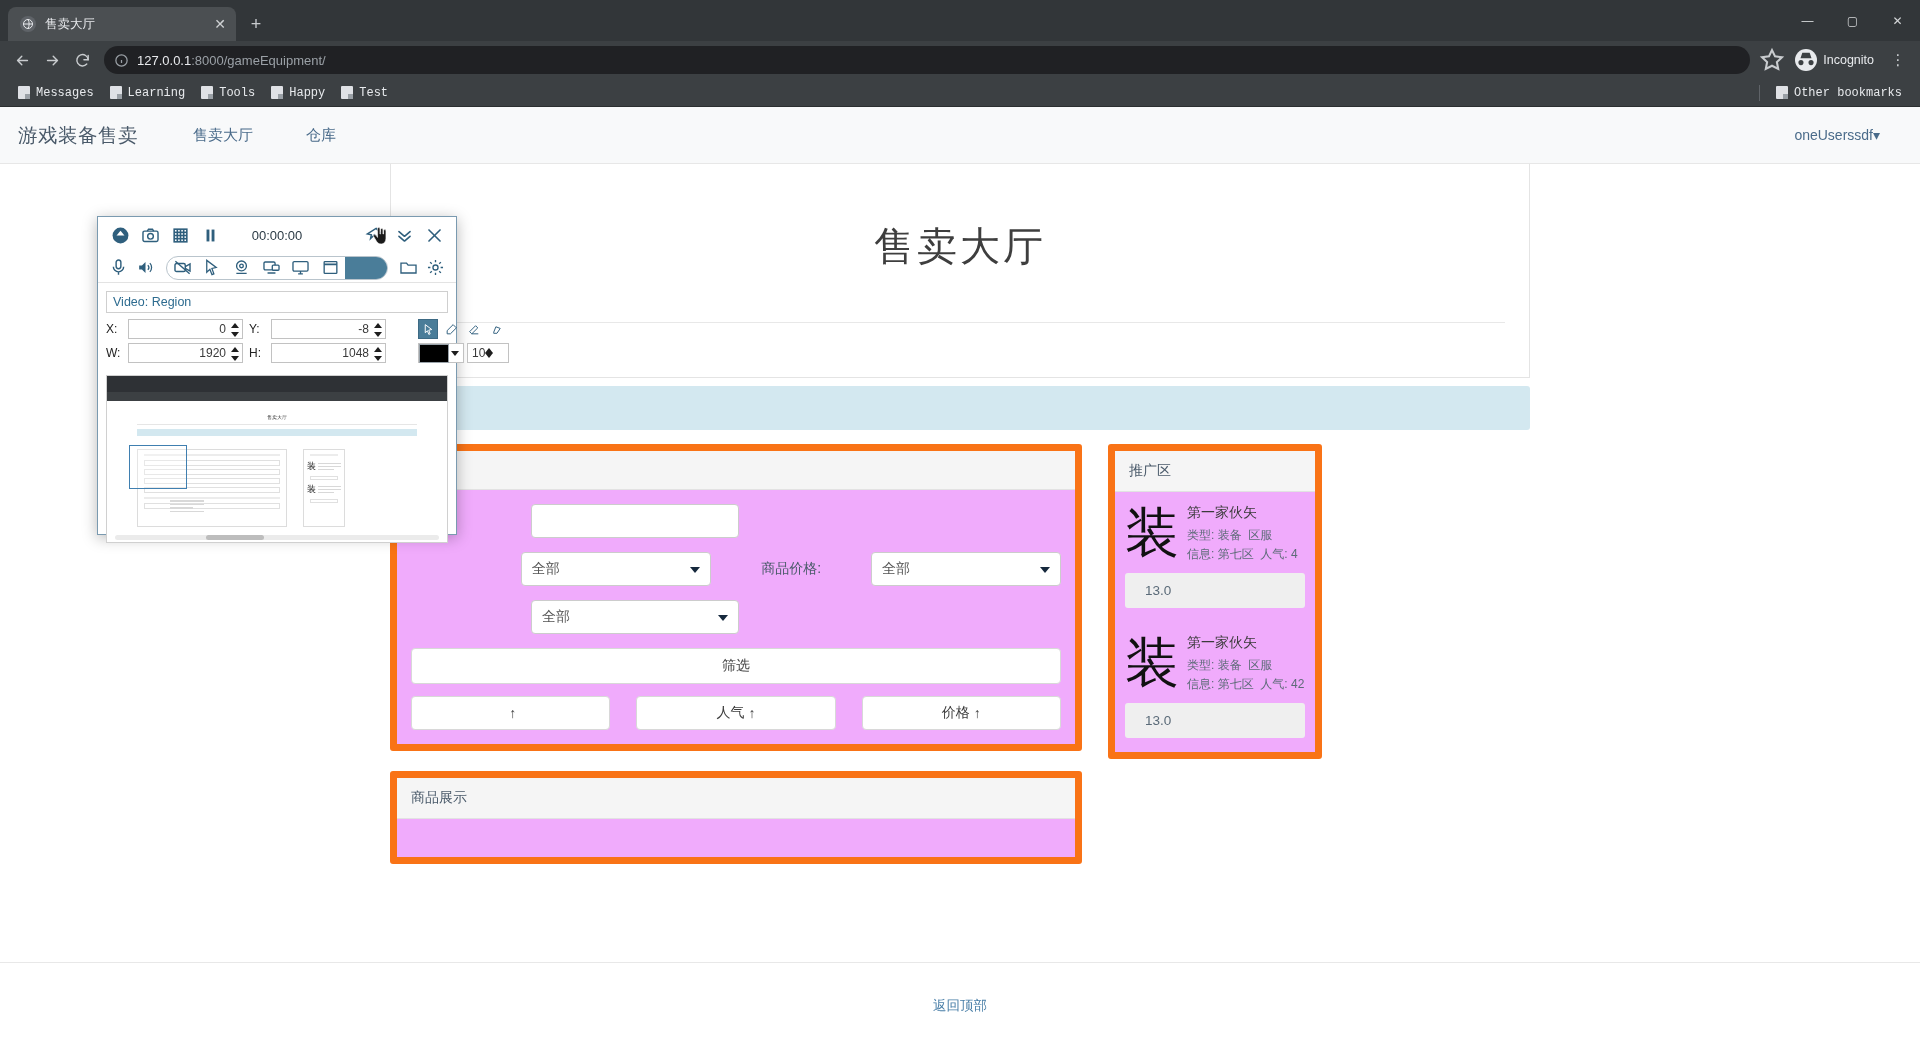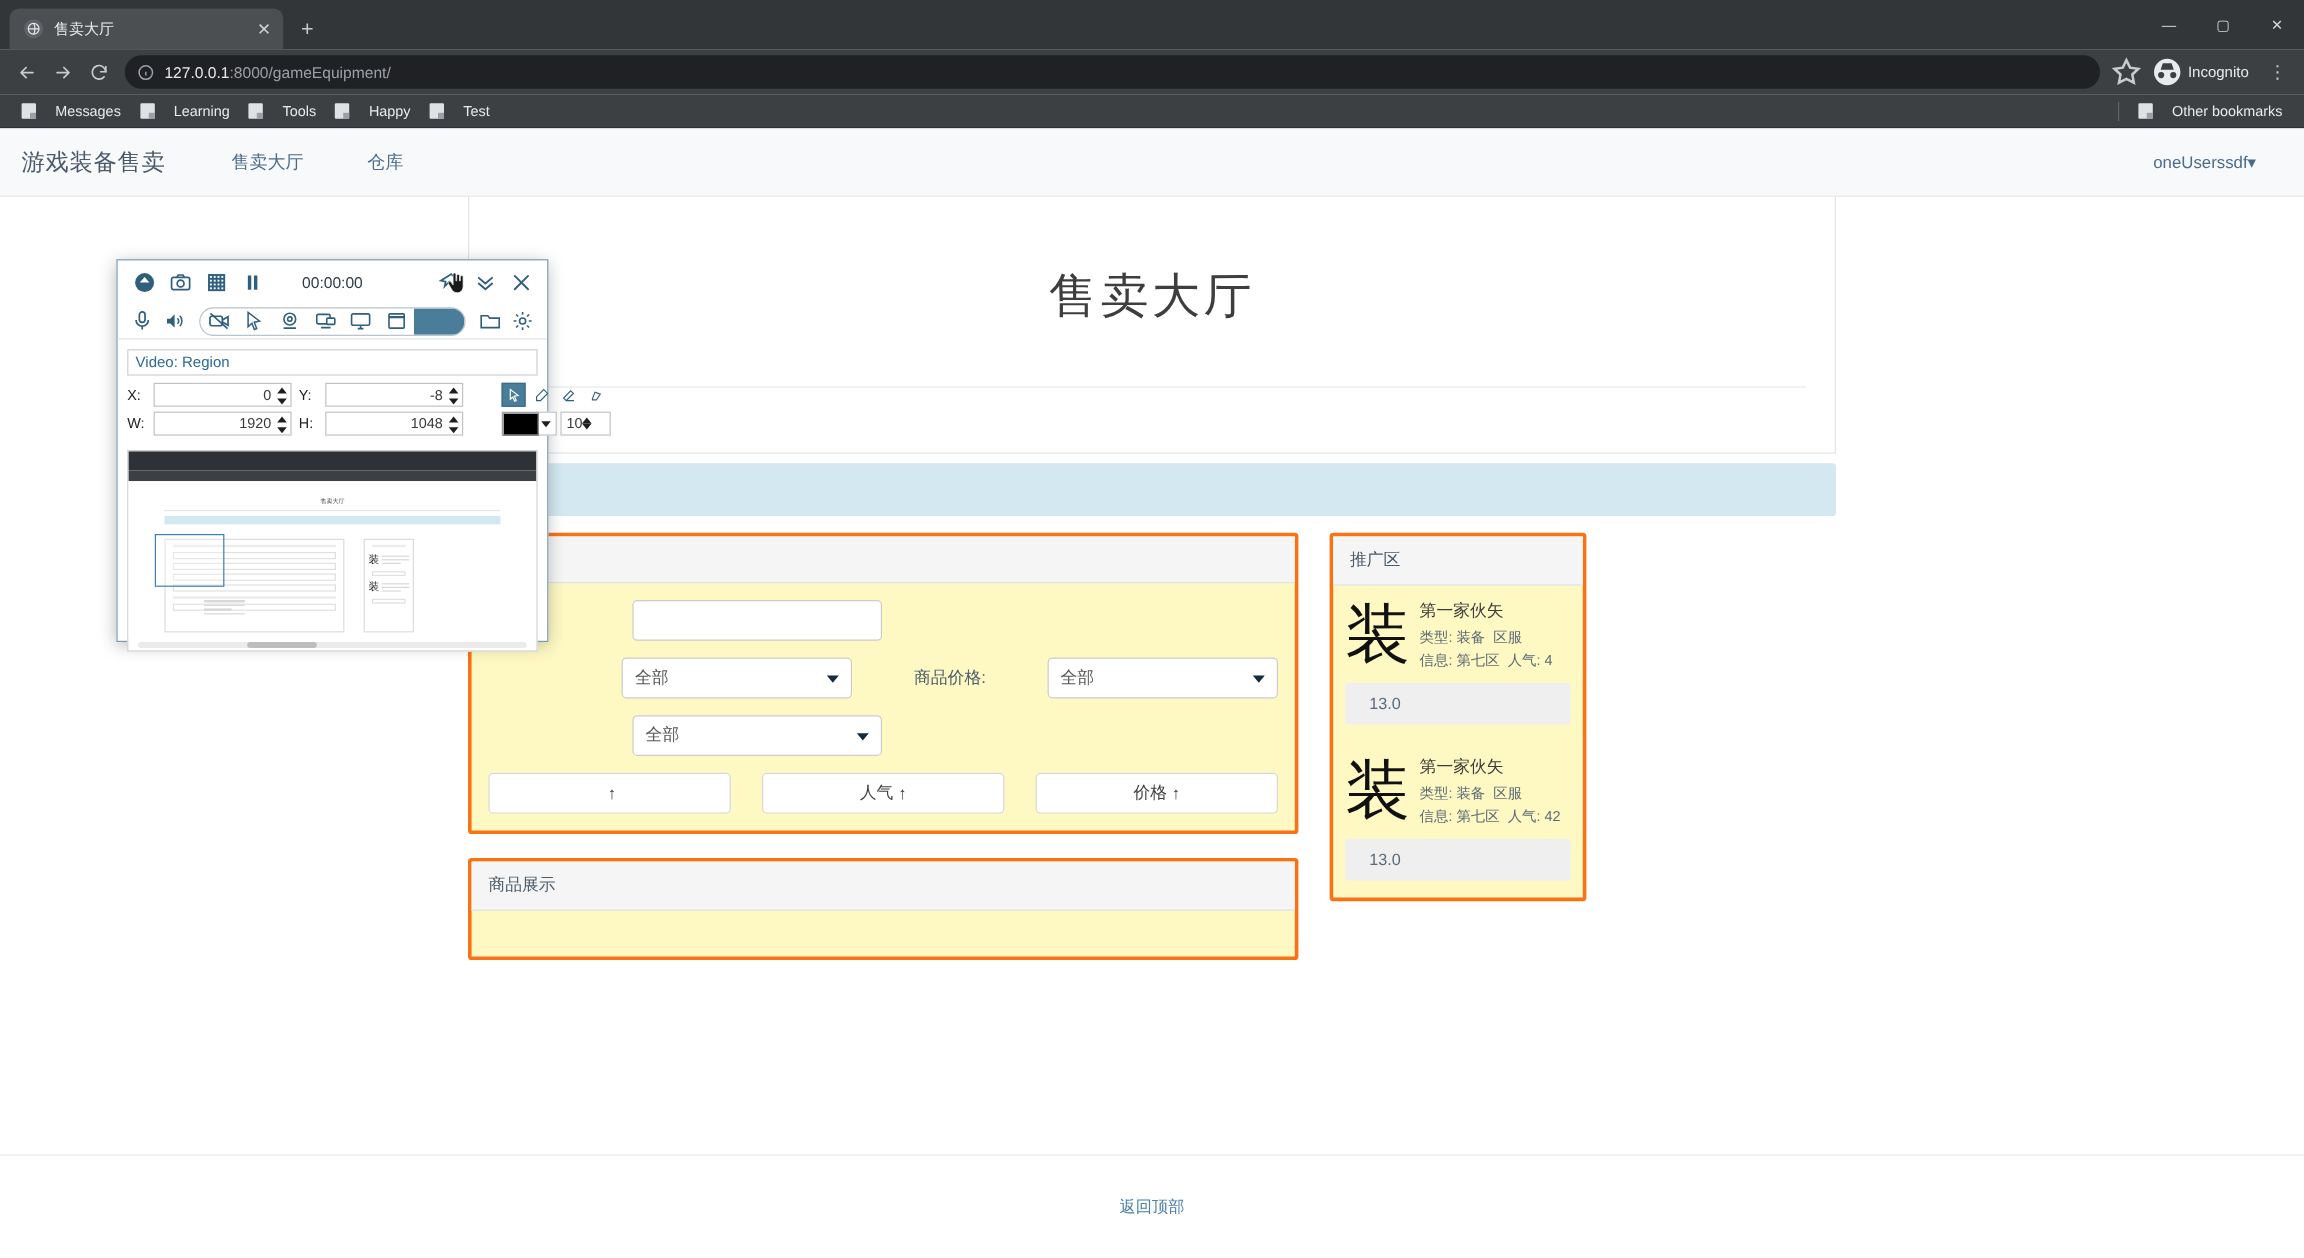--- a/index.html
+++ b/index.html
@@ -88,22 +88,22 @@
     width: 28px; height: 28px; display:flex; align-items:center;
     justify-content:center; color:#c9cccf; font-size: 15px; letter-spacing:0;
   }
 
   .bookmarks-bar {
     height: 28px; background: #3c4043; display: flex; align-items: center;
     padding: 0 10px; gap: 0px; color: #e8eaed; font-size: 12px;
     border-bottom: 1px solid #2b2e30;
   }
   .bm {
-    display: flex; align-items: center; gap: 16px; padding: 3px 8px;
-    border-radius: 4px; white-space: nowrap;
+    display: flex; align-items: center; gap: 6px; padding: 3px 8px;
+    border-radius: 4px; white-space: nowrap; font-family: Liberation Mono, monospace;
   }
   .bm-ico {
     width: 12px; height: 13px; background: #dfe1e5; border-radius: 1px;
     flex: 0 0 12px; position: relative;
   }
   .bm-ico::after {
     content:''; position:absolute; right:0; bottom:0; width:5px; height:5px;
     background:#9aa0a6;
   }
   .bm-spacer { flex: 1; }
@@ -142,21 +142,21 @@
   .jumbo-bottom { height: 54px; }
 
   .alert-band {
     background: #d3e8f0; height: 44px; margin-top: 8px; border-radius: 3px;
   }
 
   .content-row { display: flex; gap: 26px; margin-top: 14px; align-items: flex-start; }
   .col-left { width: 692px; }
   .col-right { width: 214px; }
 
-  .panel { border: 3px solid #f97316; border-radius: 3px; background:#fef9c3; }
+  .panel { border: 7px solid #f97316; border-radius: 3px; background:#f0abfc; }
   .panel-head {
     background: #f5f5f5; border-bottom: 1px solid #e2e2e2;
     padding: 11px 14px; font-size: 14px; color: #4a5a6a;
   }
   .panel-body { padding: 14px; }
 
   .form-row { display: flex; align-items: center; margin-bottom: 14px; }
   .form-label {
     font-size: 14px; color: #4a5a6a; width: 120px; text-align: left;
     padding-right: 14px; white-space: nowrap;
@@ -459,20 +459,21 @@
                 <div class="spacer-col"></div>
                 <div class="form-label">商品价格:</div>
                 <div class="ctrl sel">全部</div>
               </div>
 
               <div class="form-row">
                 <div class="form-label"></div>
                 <div class="ctrl sel">全部</div>
               </div>
 
+              <div class="btn-block">筛选</div>
 
               <div class="sort-row">
                 <div class="sort-btn">
                   <span></span>
                   <span class="arrow-up">↑</span>
                 </div>
                 <div class="sort-btn">
                   <span>人气</span>
                   <span class="arrow-up">↑</span>
                 </div>

